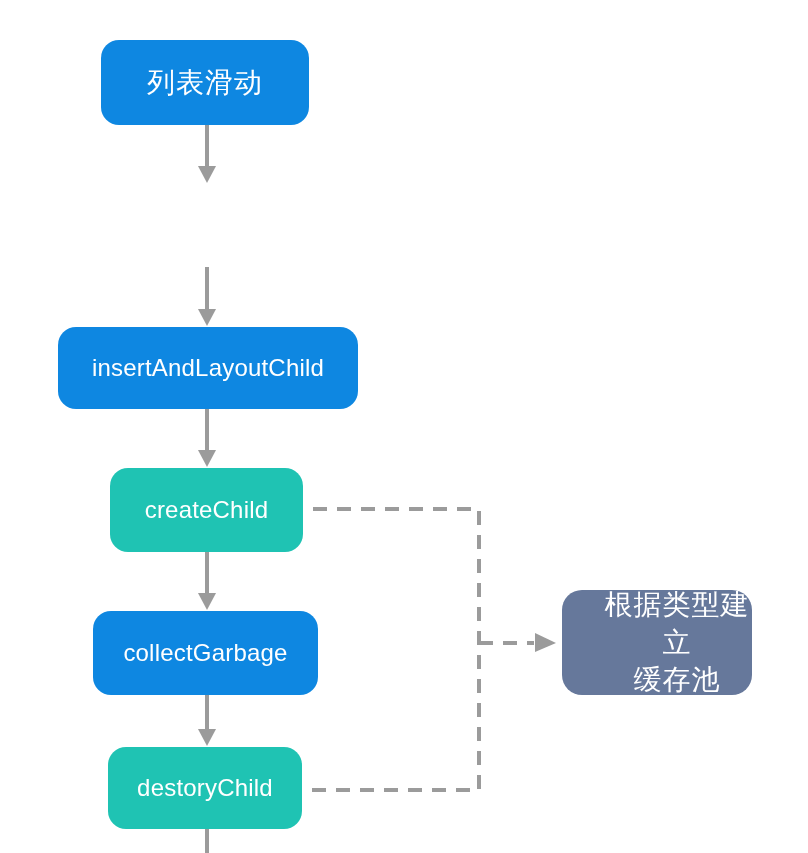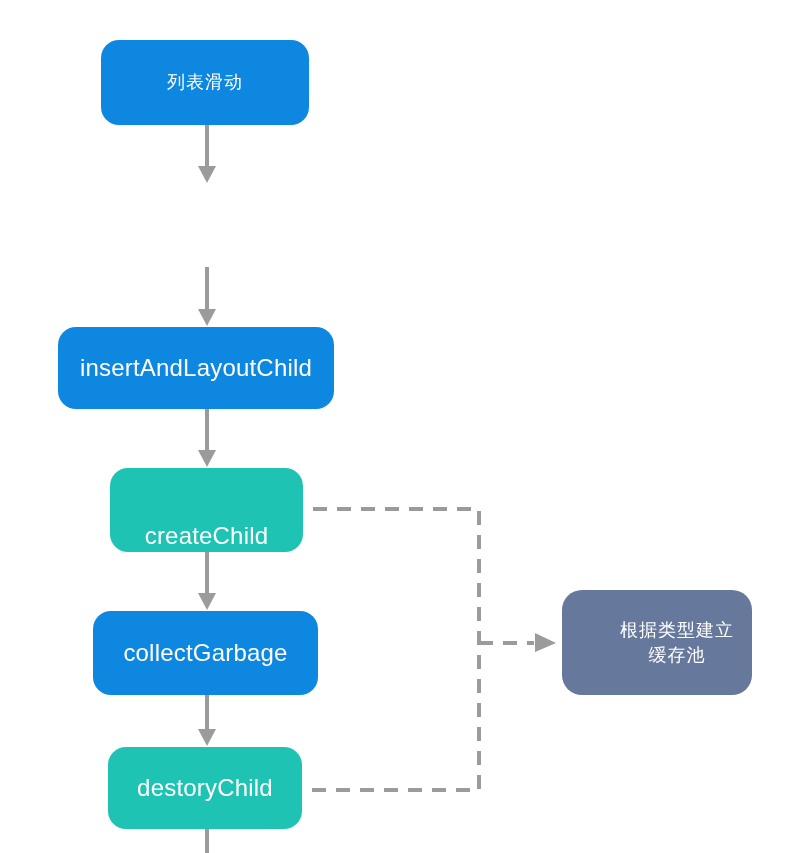--- a/index.html
+++ b/index.html
@@ -30,21 +30,21 @@
     text-align: center;
     color: #ffffff;
     border-radius: 18px;
     box-sizing: border-box;
     line-height: 1.35;
   }
   .node.blue  { background: #0E87E1; }
   .node.teal  { background: #1FC3B3; }
   .node.slate { background: #66789B; }
   .latin { font-size: 24px; font-weight: 400; letter-spacing: 0.2px; }
-  .cjk   { font-size: 18px; font-weight: 500; letter-spacing: 1px; }
+  .cjk   { font-size: 28px; font-weight: 500; letter-spacing: 1px; }
   .node .line { display: block; }
 </style>
 </head>
 <body>
 
 <div id="canvas">
 
   <svg id="connectors" width="808" height="853" viewBox="0 0 808 853">
     <g stroke="#9B9B9B" stroke-width="4" fill="none">
       <line x1="207" y1="125" x2="207" y2="168"></line>
@@ -64,25 +64,25 @@
     <path d="M 313 509 H 479 V 790 H 304" stroke="#9B9B9B" stroke-width="4" fill="none" stroke-dasharray="14 10"></path>
     <line x1="479" y1="643" x2="534" y2="643" stroke="#9B9B9B" stroke-width="4" stroke-dasharray="14 10"></line>
     <polygon points="535,633 535,652 556,643" fill="#9B9B9B" stroke="none"></polygon>
   </svg>
 
   <div class="node blue cjk" style="left:101px; top:40px; width:208px; height:85px;">
     <span>列表滑动</span>
   </div>
 
 
-  <div class="node blue latin" style="left:58px; top:327px; width:276px; height:82px;">
+  <div class="node blue latin" style="left:58px; top:327px; width:300px; height:82px;">
     <span>insertAndLayoutChild</span>
   </div>
 
-  <div class="node teal latin" style="left:110px; top:468px; width:193px; height:84px;align-items:flex-end;">
+  <div class="node teal latin" style="left:110px; top:468px; width:193px; height:84px;">
     <span>createChild</span>
   </div>
 
   <div class="node blue latin" style="left:93px; top:611px; width:225px; height:84px;">
     <span>collectGarbage</span>
   </div>
 
   <div class="node teal latin" style="left:108px; top:747px; width:194px; height:82px;justify-content:center;">
     <span>destoryChild</span>
   </div>

